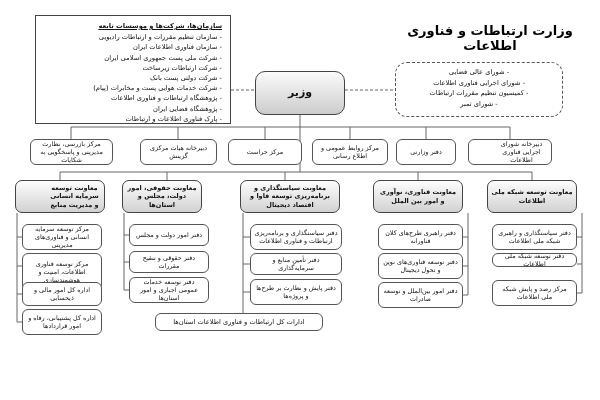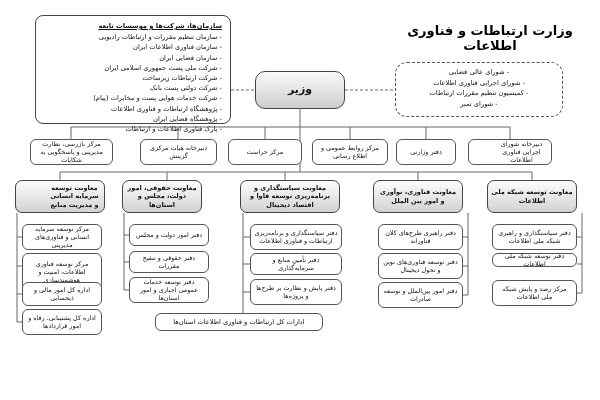--- a/index.html
+++ b/index.html
@@ -21,21 +21,21 @@
   }
   .minister{
     border-radius:10px;font-size:11px;font-weight:bold;
     background:linear-gradient(180deg,#fbfbfb 0%,#cccccc 100%);
     border:1px solid #444;
   }
   .ministry-title{
     position:absolute;font-size:13px;font-weight:bold;text-align:center;color:#000;
   }
   .panel{
-    position:absolute;box-sizing:border-box;border:1px solid #444;border-radius:8px;
+    position:absolute;box-sizing:border-box;border:1px solid #444;border-radius:0;
     background:#fff;font-size:6.7px;line-height:1.52;padding:5px 8px 4px 4px;
     text-align:right;
   }
   .panel .ptitle{font-weight:bold;text-decoration:underline;margin-bottom:1px;}
   .panel .pitem::before{content:"- ";}
   .councils{
     position:absolute;box-sizing:border-box;border:1px dashed #555;border-radius:12px;
     background:#fff;font-size:6.7px;line-height:1.6;padding:4px 6px;
     text-align:center;
   }
@@ -95,38 +95,37 @@
       <path d="M577 293 H582"></path>
   </g>
 </svg>
 
 <div class="ministry-title" style="left:390px;top:23px;width:200px;">وزارت ارتباطات و فناوری اطلاعات</div>
 
 <div class="panel" style="left:35px;top:15px;width:196px;height:109px;">
   <div class="ptitle">سازمان‌ها، شرکت‌ها و موسسات تابعه</div>
   <div class="pitem">سازمان تنظیم مقررات و ارتباطات رادیویی</div>
   <div class="pitem">سازمان فناوری اطلاعات ایران</div>
-  <div class="pitem">سازمان فضایی ایران</div>
   <div class="pitem">شرکت ملی پست جمهوری اسلامی ایران</div>
   <div class="pitem">شرکت ارتباطات زیرساخت</div>
   <div class="pitem">شرکت دولتی پست بانک</div>
   <div class="pitem">شرکت خدمات هوایی پست و مخابرات (پیام)</div>
   <div class="pitem">پژوهشگاه ارتباطات و فناوری اطلاعات</div>
   <div class="pitem">پژوهشگاه فضایی ایران</div>
   <div class="pitem">پارک فناوری اطلاعات و ارتباطات</div>
 </div>
 
 <div class="councils" style="left:395px;top:62px;width:168px;height:55px;">
   <div class="citem">شورای عالی فضایی</div>
   <div class="citem">شورای اجرایی فناوری اطلاعات</div>
   <div class="citem">کمیسیون تنظیم مقررات ارتباطات</div>
   <div class="citem">شورای تمبر</div>
 </div>
 
-<div class="box minister" style="left:255px;top:71px;width:90px;height:38px;">وزیر</div>
+<div class="box minister" style="left:255px;top:71px;width:90px;height:44px;">وزیر</div>
 
 <div class="box" style="left:30px;top:139px;width:83px;height:26px;">مرکز بازرسی، نظارت مدیریتی و پاسخگویی به شکایات</div>
 <div class="box" style="left:140px;top:139px;width:77px;height:26px;">دبیرخانه هیات مرکزی گزینش</div>
 <div class="box" style="left:228px;top:139px;width:74px;height:26px;">مرکز حراست</div>
 <div class="box" style="left:312px;top:139px;width:76px;height:26px;">مرکز روابط عمومی و اطلاع رسانی</div>
 <div class="box" style="left:396px;top:139px;width:60px;height:26px;">دفتر وزارتی</div>
 <div class="box" style="left:468px;top:139px;width:84px;height:26px;padding-left:26px;">دبیرخانه شورای اجرایی فناوری اطلاعات</div>
 
 <div class="box shaded" style="left:15px;top:180px;width:90px;height:33px;padding-left:32px;">معاونت توسعه سرمایه انسانی و مدیریت منابع</div>
 <div class="box shaded" style="left:122px;top:180px;width:80px;height:33px;">معاونت حقوقی، امور دولت، مجلس و استان‌ها</div>
@@ -136,21 +135,21 @@
 
 <div class="box" style="left:22px;top:224px;width:80px;height:26px;">مرکز توسعه سرمایه انسانی و فناوری‌های مدیریتی</div>
 <div class="box" style="left:22px;top:253px;width:80px;height:38px;">مرکز توسعه فناوری اطلاعات، امنیت و هوشمندسازی</div>
 <div class="box" style="left:22px;top:282px;width:80px;height:24px;">اداره کل امور مالی و ذیحسابی</div>
 <div class="box" style="left:22px;top:309px;width:80px;height:26px;">اداره کل پشتیبانی، رفاه و امور قراردادها</div>
 
 <div class="box" style="left:129px;top:224px;width:80px;height:22px;">دفتر امور دولت و مجلس</div>
 <div class="box" style="left:129px;top:251px;width:80px;height:22px;">دفتر حقوقی و تنقیح مقررات</div>
 <div class="box" style="left:129px;top:277px;width:80px;height:26px;">دفتر توسعه خدمات عمومی اجباری و امور استان‌ها</div>
 
-<div class="box" style="left:250px;top:224px;width:92px;height:26px;">دفتر سیاستگذاری و برنامه‌ریزی ارتباطات و فناوری اطلاعات</div>
+<div class="box" style="left:250px;top:224px;width:92px;height:26px;border-radius:7px;">دفتر سیاستگذاری و برنامه‌ریزی ارتباطات و فناوری اطلاعات</div>
 <div class="box" style="left:250px;top:253px;width:92px;height:22px;">دفتر تأمین منابع و سرمایه‌گذاری</div>
 <div class="box" style="left:250px;top:279px;width:92px;height:26px;">دفتر پایش و نظارت بر طرح‌ها و پروژه‌ها</div>
 
 <div class="box" style="left:378px;top:224px;width:85px;height:26px;">دفتر راهبری طرح‌های کلان فناورانه</div>
 <div class="box" style="left:378px;top:253px;width:85px;height:26px;">دفتر توسعه فناوری‌های نوین و تحول دیجیتال</div>
 <div class="box" style="left:378px;top:282px;width:85px;height:26px;">دفتر امور بین‌الملل و توسعه صادرات</div>
 
 <div class="box" style="left:492px;top:224px;width:85px;height:26px;">دفتر سیاستگذاری و راهبری شبکه ملی اطلاعات</div>
 <div class="box" style="left:492px;top:253px;width:85px;height:14px;">دفتر توسعه شبکه ملی اطلاعات</div>
 <div class="box" style="left:492px;top:280px;width:85px;height:26px;">مرکز رصد و پایش شبکه ملی اطلاعات</div>

